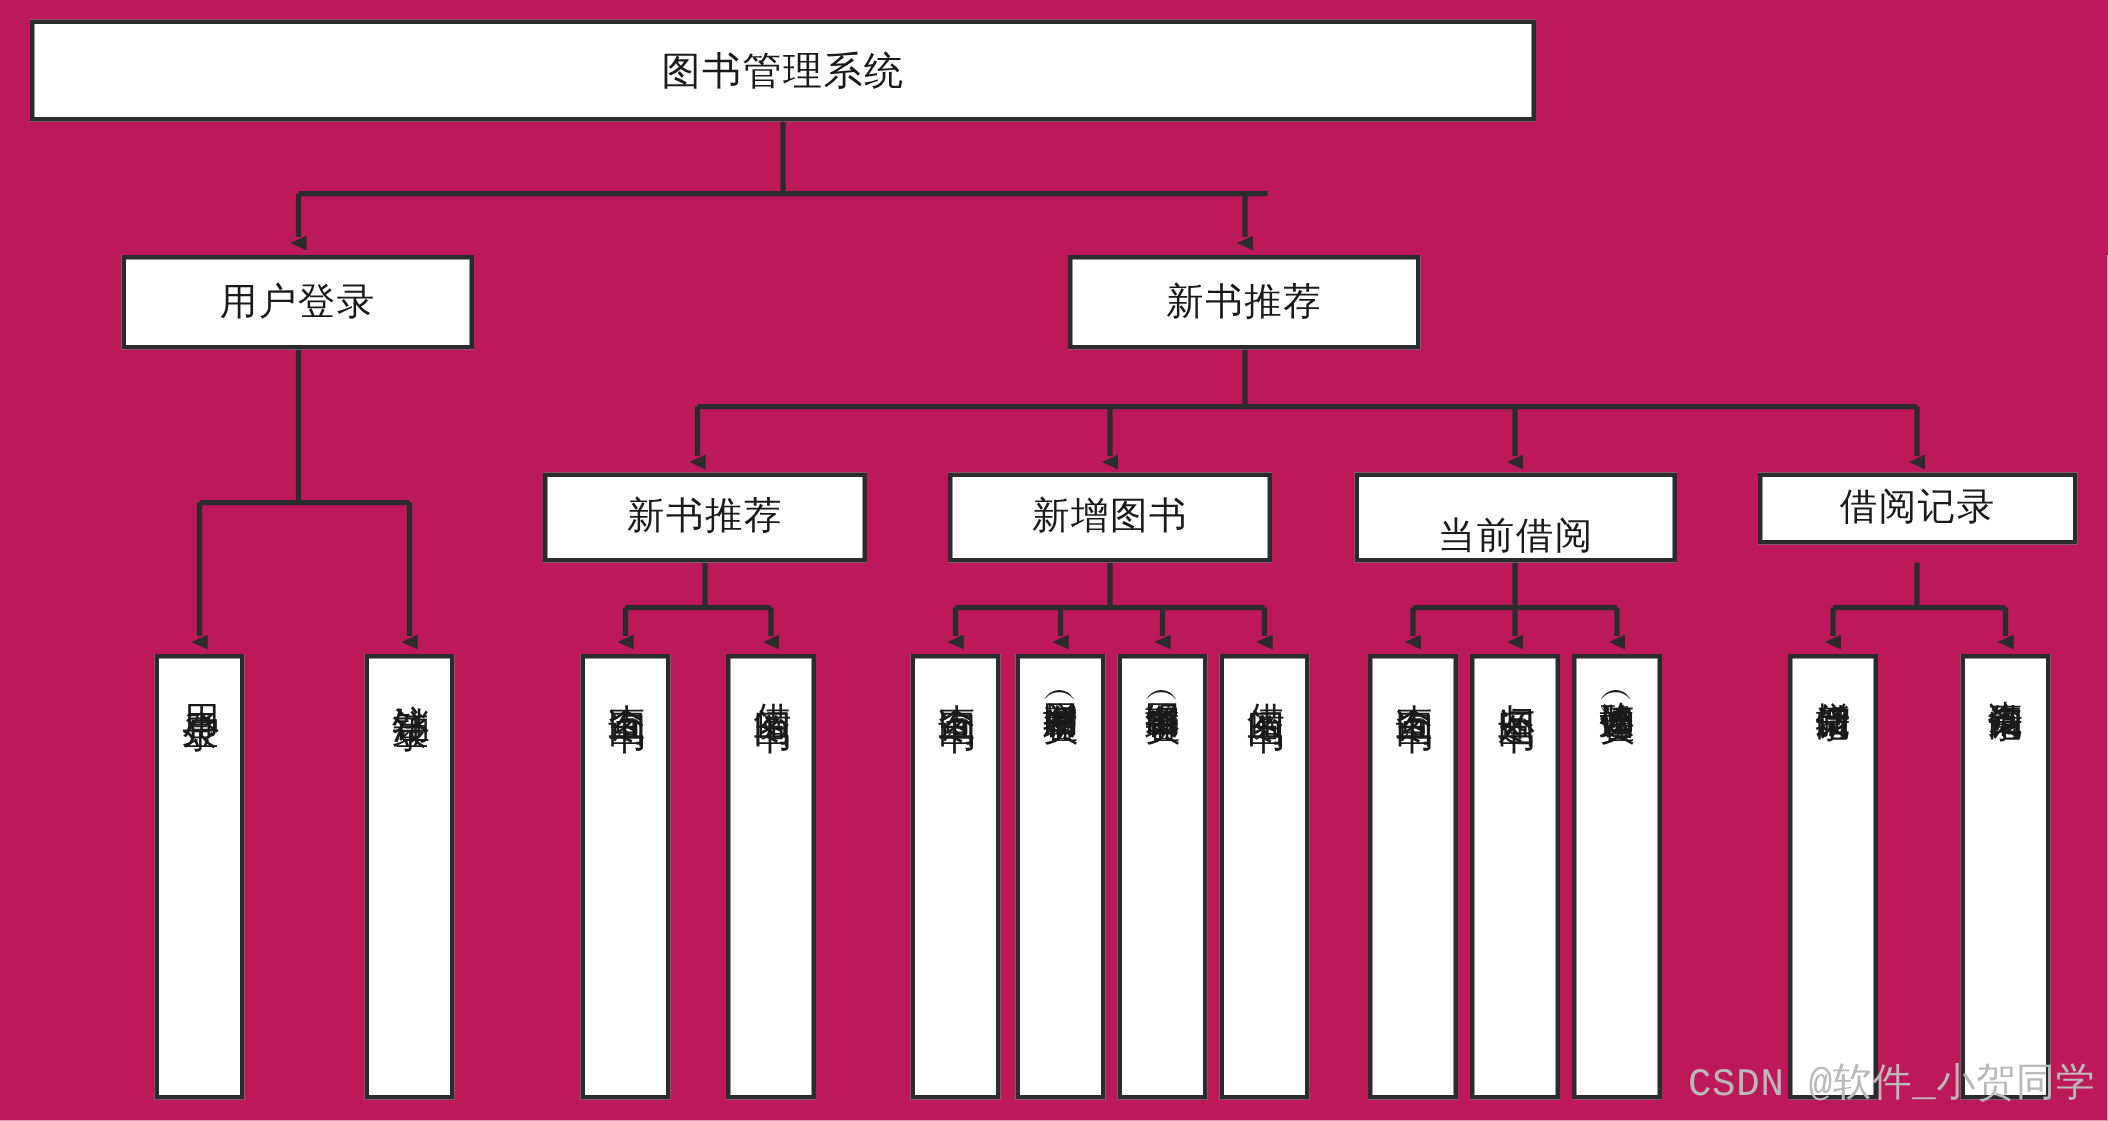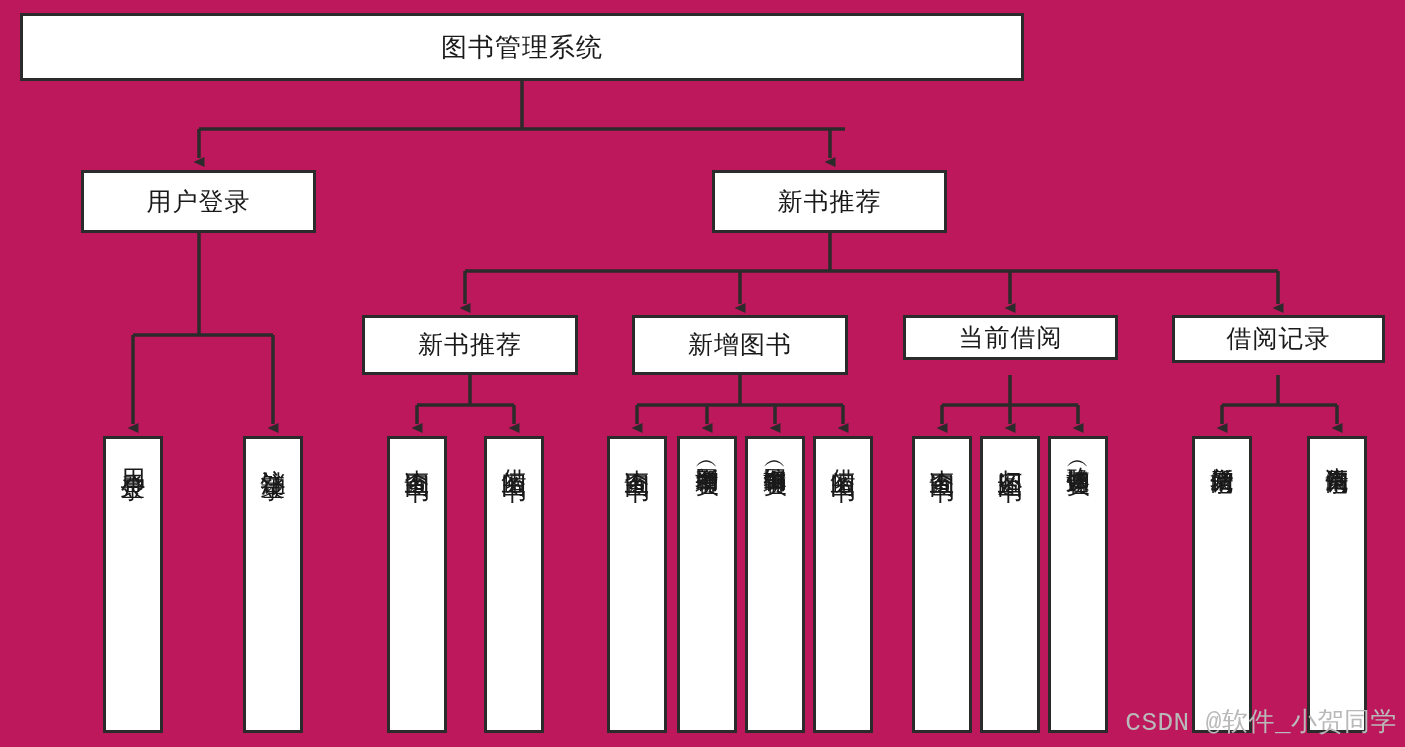--- a/index.html
+++ b/index.html
@@ -144,21 +144,21 @@
   <div class="node horiz" style="left:712px; top:170px; width:235px; height:63px;">
     <span class="node-label">新书推荐</span>
   </div>
 
   <div class="node horiz" style="left:362px; top:315px; width:216px; height:60px;">
     <span class="node-label">新书推荐</span>
   </div>
   <div class="node horiz" style="left:632px; top:315px; width:216px; height:60px;">
     <span class="node-label">新增图书</span>
   </div>
-  <div class="node horiz" style="left:903px; top:315px; width:215px; height:45px;">
+  <div class="node horiz" style="left:903px; top:315px; width:215px; height:60px;align-items:flex-end;">
     <span class="node-label">当前借阅</span>
   </div>
   <div class="node horiz" style="left:1172px; top:315px; width:213px; height:48px;">
     <span class="node-label">借阅记录</span>
   </div>
 
   <div class="node vert" style="left:103px; top:436px; width:60px; height:297px;">
     <span class="node-label">用户登录</span>
   </div>
   <div class="node vert" style="left:243px; top:436px; width:60px; height:297px;">

